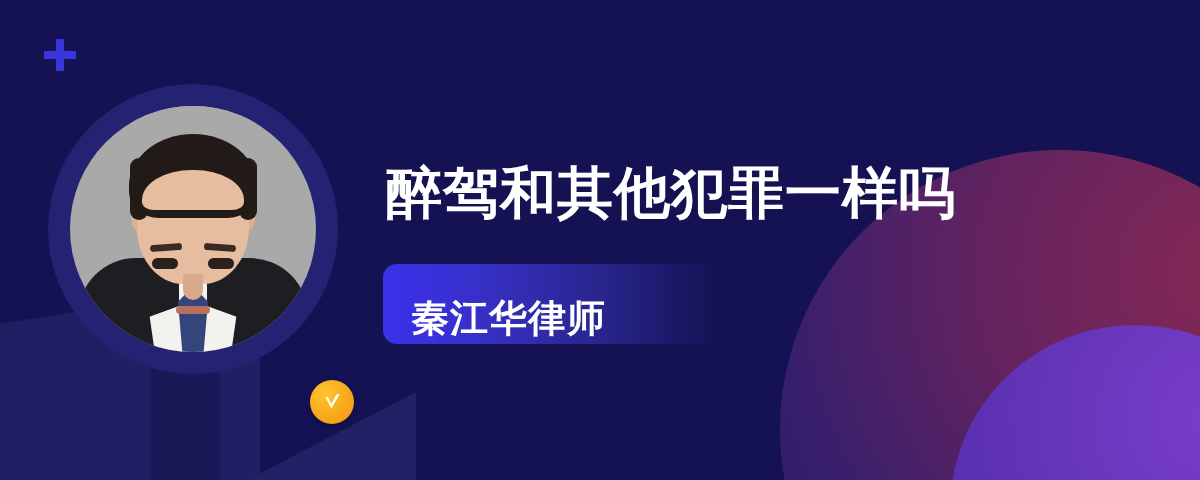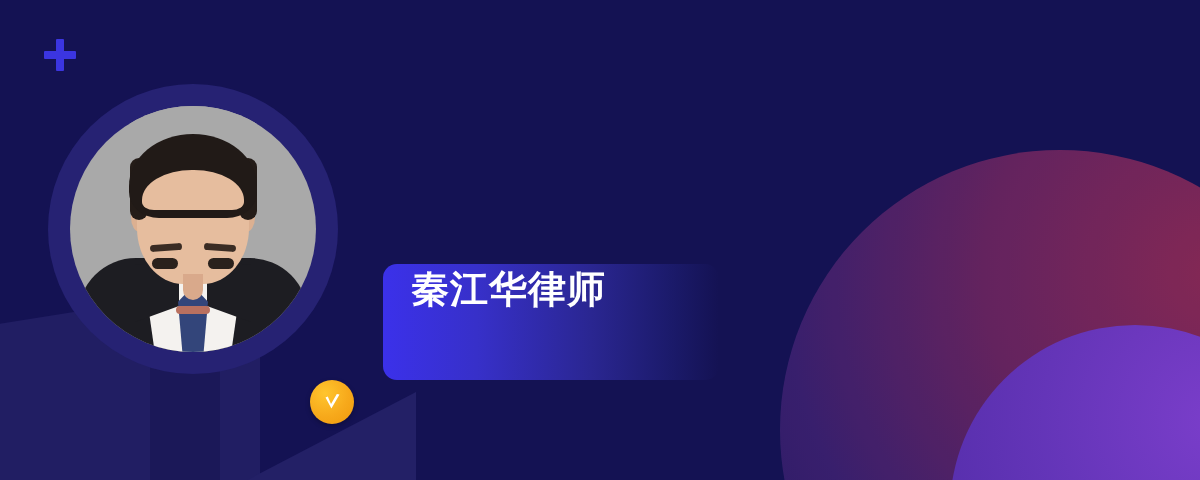--- a/index.html
+++ b/index.html
@@ -292,25 +292,25 @@
     font-weight: 700;
     color: #ffffff;
     letter-spacing: 1px;
     white-space: nowrap;
   }
   .name-badge {
     position: absolute;
     left: 383px;
     top: 264px;
     width: 336px;
-    height: 116px;
+    height: 80px;
     border-radius: 14px;
     background: linear-gradient(90deg, #3b31ea 0%, #3730c9 28%, #2a2691 62%, #1b1a6a 86%, rgba(20,18,83,0) 100%);
     display: flex;
-    align-items: flex-start;
+    align-items: flex-end;
   }
   .name-badge .name-text {
     padding-left: 28px;
     font-size: 38px;
     font-weight: 700;
     color: #ffffff;
     letter-spacing: 1px;
     white-space: nowrap;
   }
 </style>
@@ -357,18 +357,19 @@
       <div class="p-hair"></div>
     </div>
 
     <div class="verified-badge">
       <svg width="26" height="26" viewBox="0 0 26 26" aria-hidden="true">
         <path d="M6.5 8.5 L12.4 19.5 L20.5 5.5 L17.8 5.0 L12.0 15.0 L8.8 7.6 Z" fill="#ffffff"></path>
       </svg>
     </div>
   </div>
 
+  <div class="title">醉驾和其他犯罪一样吗</div>
 
   <div class="name-badge">
     <span class="name-text">秦江华律师</span>
   </div>
 
 </div>
 
 </body></html>

